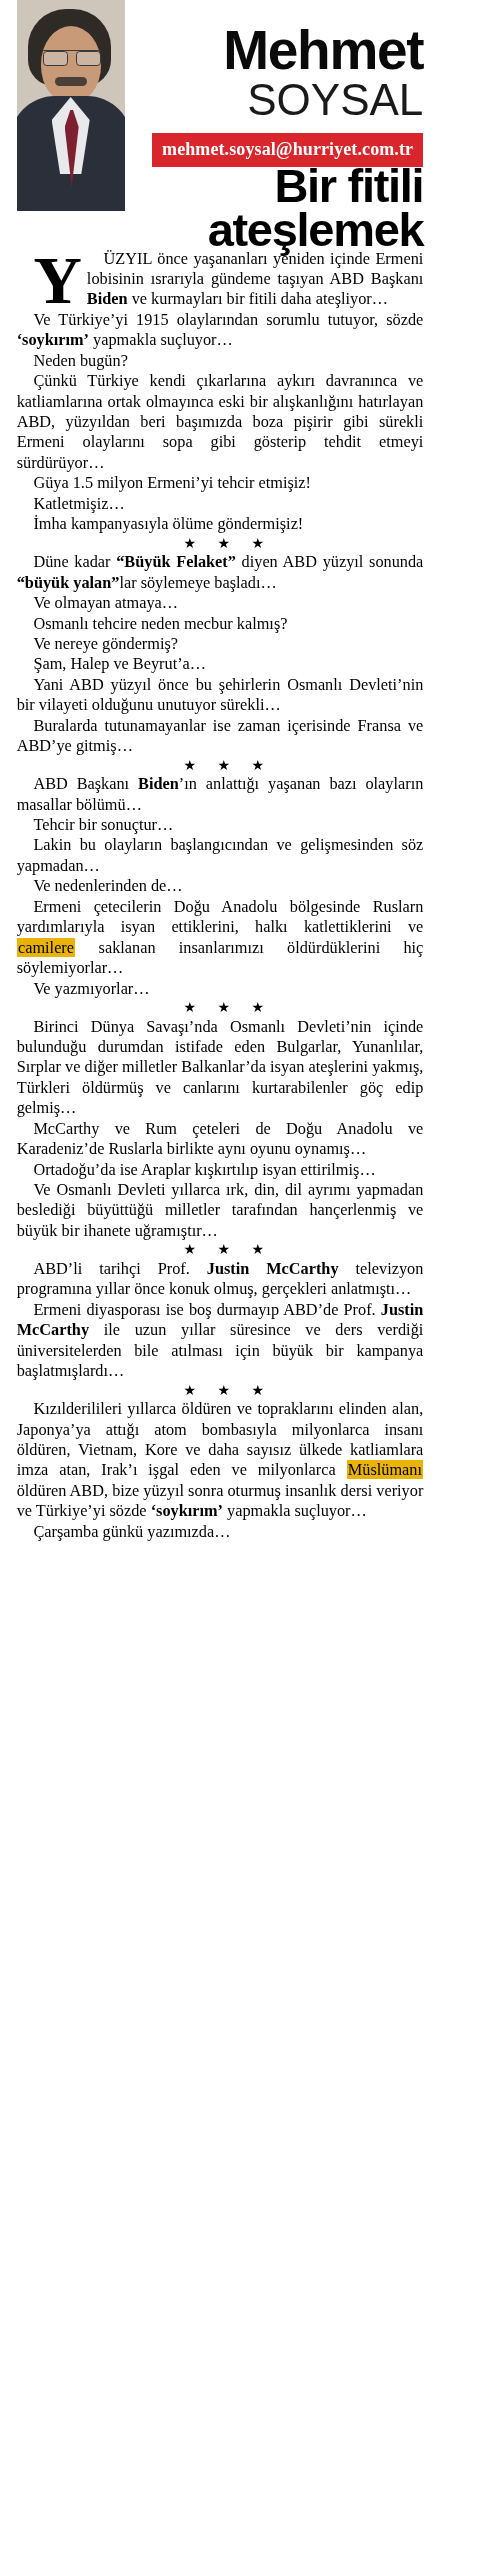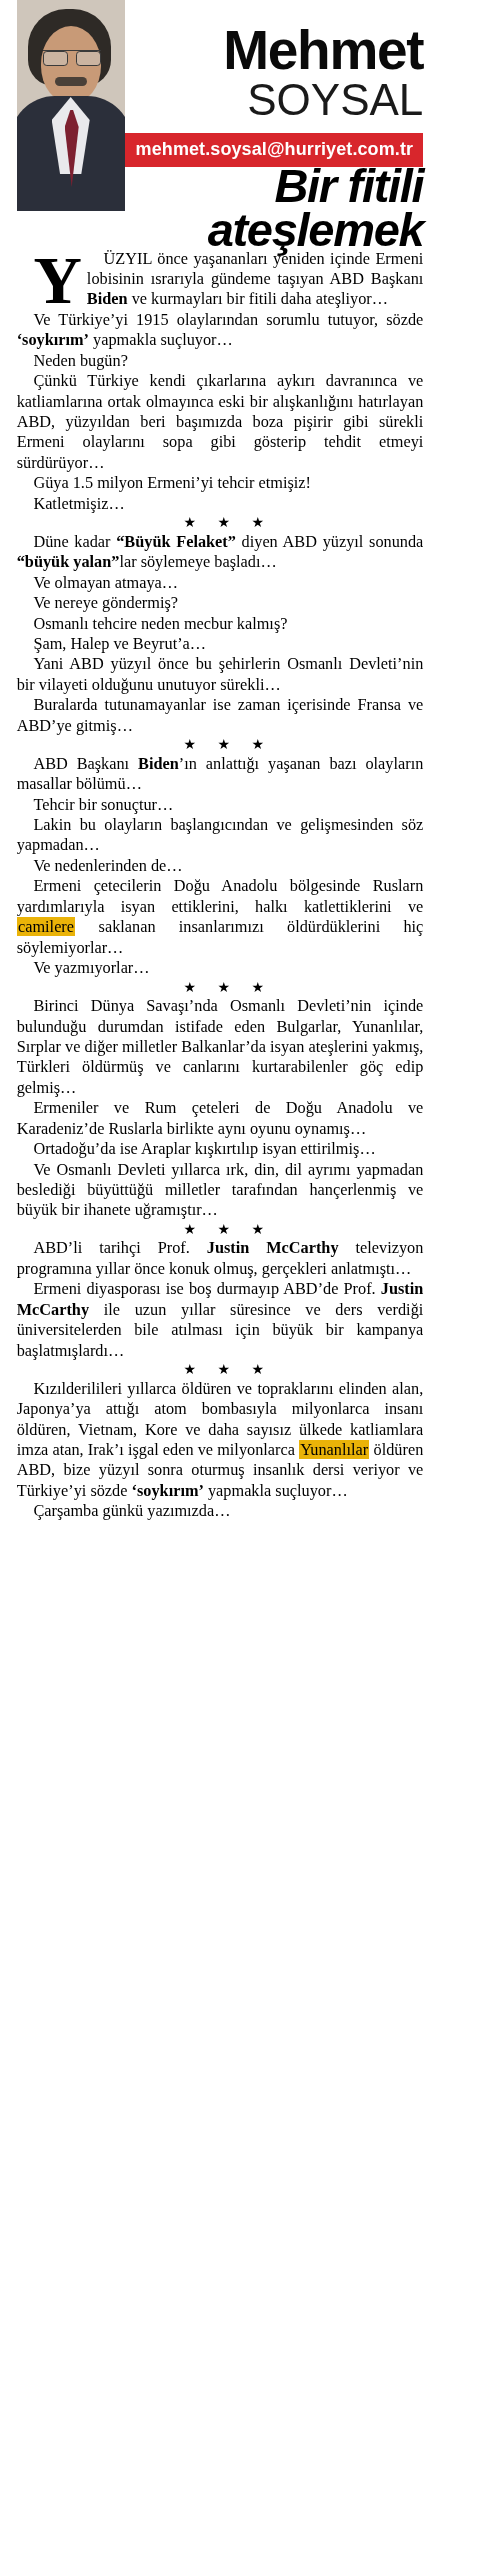--- a/index.html
+++ b/index.html
@@ -133,40 +133,39 @@
     letter-spacing: 0px;
     color: #1a1a1a;
     margin-top: 0;
   }
   .mail-bar {
     position: absolute;
     right: 0;
     top: 133px;
     background: #d8262c;
     color: #ffffff;
-    font-family: Liberation Sans, sans-serif;
+    font-family: Liberation Serif, serif;
     font-weight: bold;
     font-size: 18px;
     letter-spacing: 0.1px;
     padding: 5.8px 10.2px 7px 10.2px;
     white-space: nowrap;
     text-align: center;
   }
   .headline {
     position: absolute;
     right: 0;
     top: 164px;
     text-align: right;
     font-family: "Liberation Sans", sans-serif;
     font-weight: bold;
     font-size: 47px;
     line-height: 0.94;
     letter-spacing: -1.3px;
     color: #000000;
-    font-style: italic;
   }
   .headline .l2 { display: block; }
 
   
   .article {
     position: relative;
     margin-top: 11.5px;
     font-size: 16.3px;
     line-height: 1.255;
     text-align: justify;
@@ -235,42 +234,43 @@
     </div>
   </div>
 
   <div class="article clearfix" id="article-body">
       <p class="dropcap-para"><span class="dropcap">Y</span><span>ÜZYIL önce yaşananları yeniden içinde Ermeni lobisinin ısrarıyla gündeme taşıyan ABD Başkanı <b>Biden</b> ve kurmayları bir fitili daha ateşliyor…</span></p>
       <p>Ve Türkiye’yi 1915 olaylarından sorumlu tutuyor, sözde <b>‘soykırım’</b> yapmakla suçluyor…</p>
       <p>Neden bugün?</p>
       <p>Çünkü Türkiye kendi çıkarlarına aykırı davranınca ve katliamlarına ortak olmayınca eski bir alışkanlığını hatırlayan ABD, yüzyıldan beri başımızda boza pişirir gibi sürekli Ermeni olaylarını sopa gibi gösterip tehdit etmeyi sürdürüyor…</p>
       <p>Güya 1.5 milyon Ermeni’yi tehcir etmişiz!</p>
       <p>Katletmişiz…</p>
+      <p>İmha kampanyasıyla ölüme göndermişiz!</p>
       <p class="stars">★ ★ ★</p>
       <p>Düne kadar <b>“Büyük Felaket”</b> diyen ABD yüzyıl sonunda <b>“büyük yalan”</b>lar söylemeye başladı…</p>
       <p>Ve olmayan atmaya…</p>
+      <p>Osmanlı tehcire neden mecbur kalmış?</p>
       <p>Ve nereye göndermiş?</p>
-      <p>Osmanlı tehcire neden mecbur kalmış?</p>
       <p>Şam, Halep ve Beyrut’a…</p>
       <p>Yani ABD yüzyıl önce bu şehirlerin Osmanlı Devleti’nin bir vilayeti olduğunu unutuyor sürekli…</p>
       <p>Buralarda tutunamayanlar ise zaman içerisinde Fransa ve ABD’ye gitmiş…</p>
       <p class="stars">★ ★ ★</p>
       <p>ABD Başkanı <b>Biden</b>’ın anlattığı yaşanan bazı olayların masallar bölümü…</p>
       <p>Tehcir bir sonuçtur…</p>
       <p>Lakin bu olayların başlangıcından ve gelişmesinden söz yapmadan…</p>
       <p>Ve nedenlerinden de…</p>
       <p>Ermeni çetecilerin Doğu Anadolu bölgesinde Ruslarn yardımlarıyla isyan ettiklerini, halkı katlettiklerini ve <span class="hl">camilere</span> saklanan insanlarımızı öldürdüklerini hiç söylemiyorlar…</p>
       <p>Ve yazmıyorlar…</p>
       <p class="stars">★ ★ ★</p>
       <p>Birinci Dünya Savaşı’nda Osmanlı Devleti’nin içinde bulunduğu durumdan istifade eden Bulgarlar, Yunanlılar, Sırplar ve diğer milletler Balkanlar’da isyan ateşlerini yakmış, Türkleri öldürmüş ve canlarını kurtarabilenler göç edip gelmiş…</p>
-      <p>Ermeniler ve Rum çeteleri de Doğu Anadolu ve Karadeniz’de Ruslarla birlikte aynı oyunu oynamış…</p>
+      <p>McCarthy ve Rum çeteleri de Doğu Anadolu ve Karadeniz’de Ruslarla birlikte aynı oyunu oynamış…</p>
       <p>Ortadoğu’da ise Araplar kışkırtılıp isyan ettirilmiş…</p>
       <p>Ve Osmanlı Devleti yıllarca ırk, din, dil ayrımı yapmadan beslediği büyüttüğü milletler tarafından hançerlenmiş ve büyük bir ihanete uğramıştır…</p>
       <p class="stars">★ ★ ★</p>
       <p>ABD’li tarihçi Prof. <b>Justin McCarthy</b> televizyon programına yıllar önce konuk olmuş, gerçekleri anlatmıştı…</p>
       <p>Ermeni diyasporası ise boş durmayıp ABD’de Prof. <b>Justin McCarthy</b> ile uzun yıllar süresince ve ders verdiği üniversitelerden bile atılması için büyük bir kampanya başlatmışlardı…</p>
       <p class="stars">★ ★ ★</p>
-      <p>Kızılderilileri yıllarca öldüren ve topraklarını elinden alan, Japonya’ya attığı atom bombasıyla milyonlarca insanı öldüren, Vietnam, Kore ve daha sayısız ülkede katliamlara imza atan, Irak’ı işgal eden ve milyonlarca <span class="hl">Yunanlılar</span> öldüren ABD, bize yüzyıl sonra oturmuş insanlık dersi veriyor ve Türkiye’yi sözde <b>‘soykırım’</b> yapmakla suçluyor…</p>
+      <p>Kızılderilileri yıllarca öldüren ve topraklarını elinden alan, Japonya’ya attığı atom bombasıyla milyonlarca insanı öldüren, Vietnam, Kore ve daha sayısız ülkede katliamlara imza atan, Irak’ı işgal eden ve milyonlarca <span class="hl">Müslümanı</span> öldüren ABD, bize yüzyıl sonra oturmuş insanlık dersi veriyor ve Türkiye’yi sözde <b>‘soykırım’</b> yapmakla suçluyor…</p>
       <p>Çarşamba günkü yazımızda…</p>
     </div>
 
 </div>
 
 
 </body></html>

